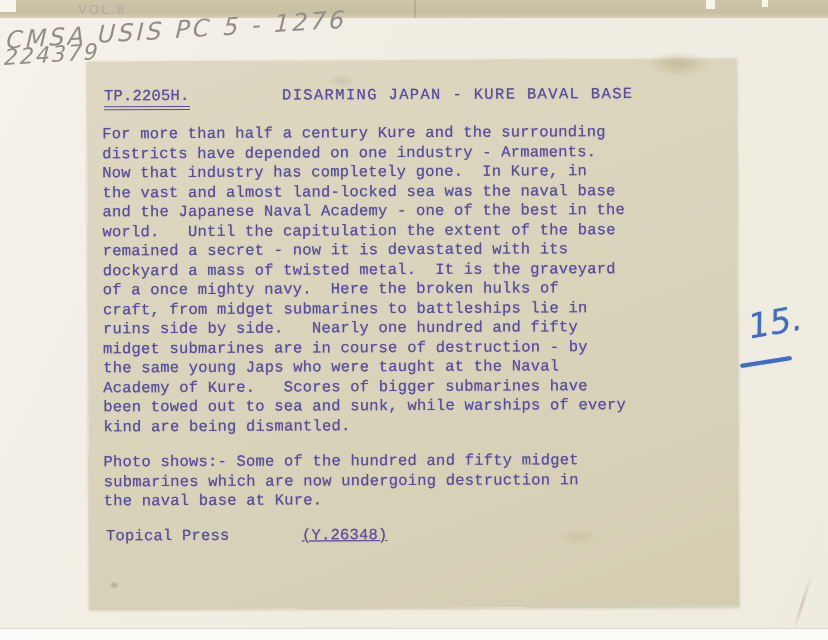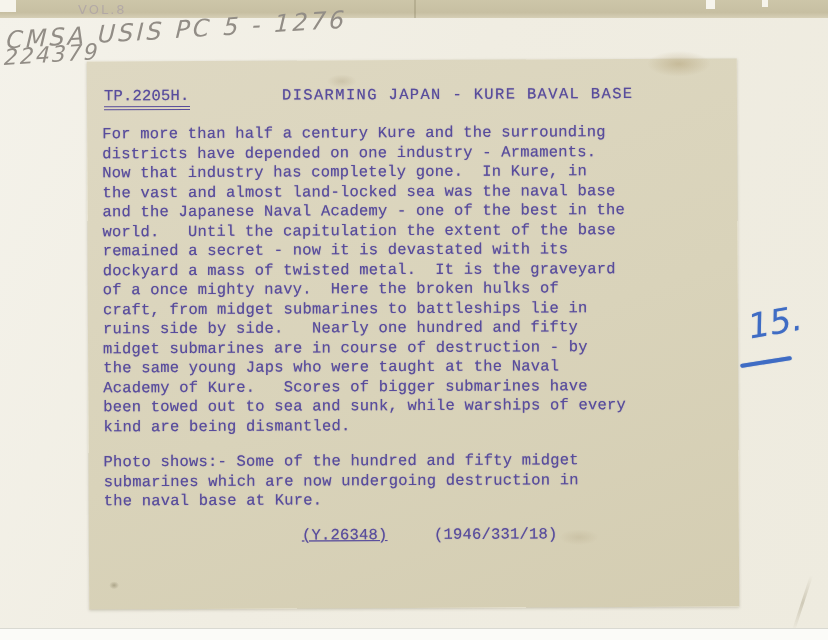--- a/index.html
+++ b/index.html
@@ -139,22 +139,22 @@
       <span class="tw line">kind are being dismantled.</span>
     </div>
 
     <div class="photo-block">
       <span class="tw line">Photo shows:- Some of the hundred and fifty midget</span>
       <span class="tw line">submarines which are now undergoing destruction in</span>
       <span class="tw line">the naval base at Kure.</span>
     </div>
 
     <div class="credit-row">
+      <span class="tw">Topical Press</span>
       <span class="tw credit-neg">(Y.26348)</span>
-      <span class="tw credit-date">(1946/331/18)</span>
     </div>
 
   </div>
 
   <div class="crease"></div>
 
   <div class="bottom-strip"></div>
 
 </div>
 

